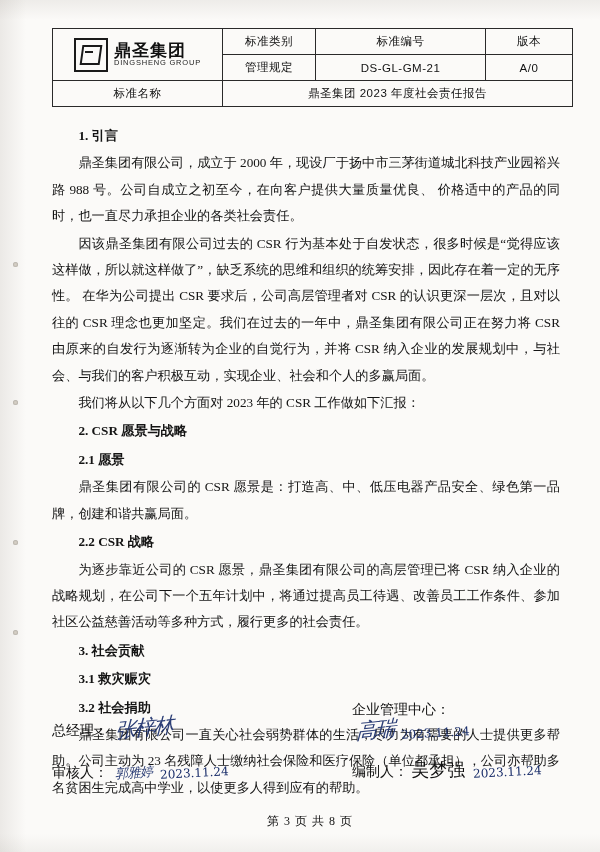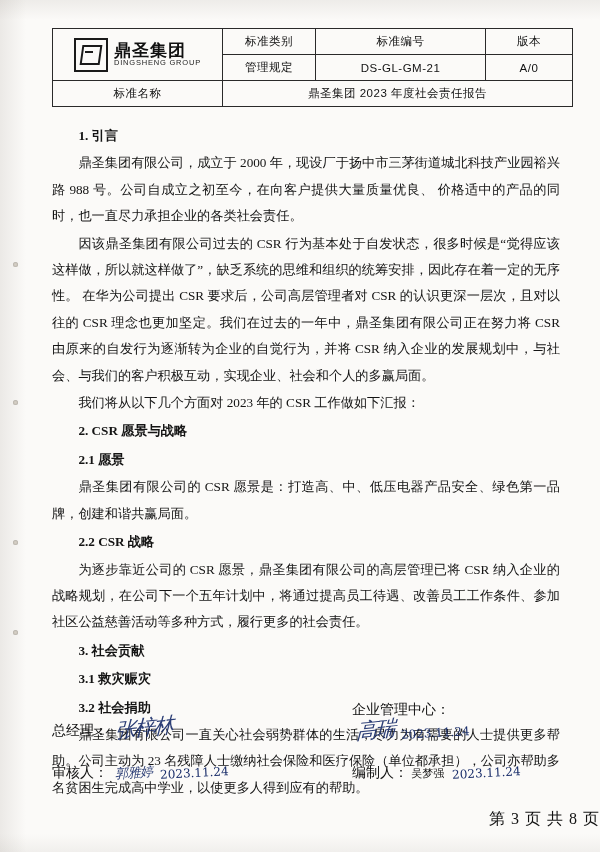--- a/index.html
+++ b/index.html
@@ -163,34 +163,34 @@
     letter-spacing: -0.5px;
   }
   .date-hand {
     font-family: "DejaVu Serif", serif;
     font-size: 12px;
     color: #1b2f6b;
     transform: rotate(-3deg);
     display: inline-block;
     margin-left: 4px;
   }
-  .sig-name-print { font-size: 11px; }
+  .sig-name-print { font-size: 18px; }
   .stacked {
     display: inline-block;
     vertical-align: bottom;
     line-height: 1.1;
   }
 
   .footer {
     position: absolute;
     left: 0;
     right: 0;
     bottom: 22px;
-    text-align: right;
-    font-size: 16px;
+    text-align: center;
+    font-size: 12px;
     color: #111;
     letter-spacing: 1px;
     margin-left: 20px;
   }
 </style>
 </head>
 <body>
 
 <div class="page">
 

